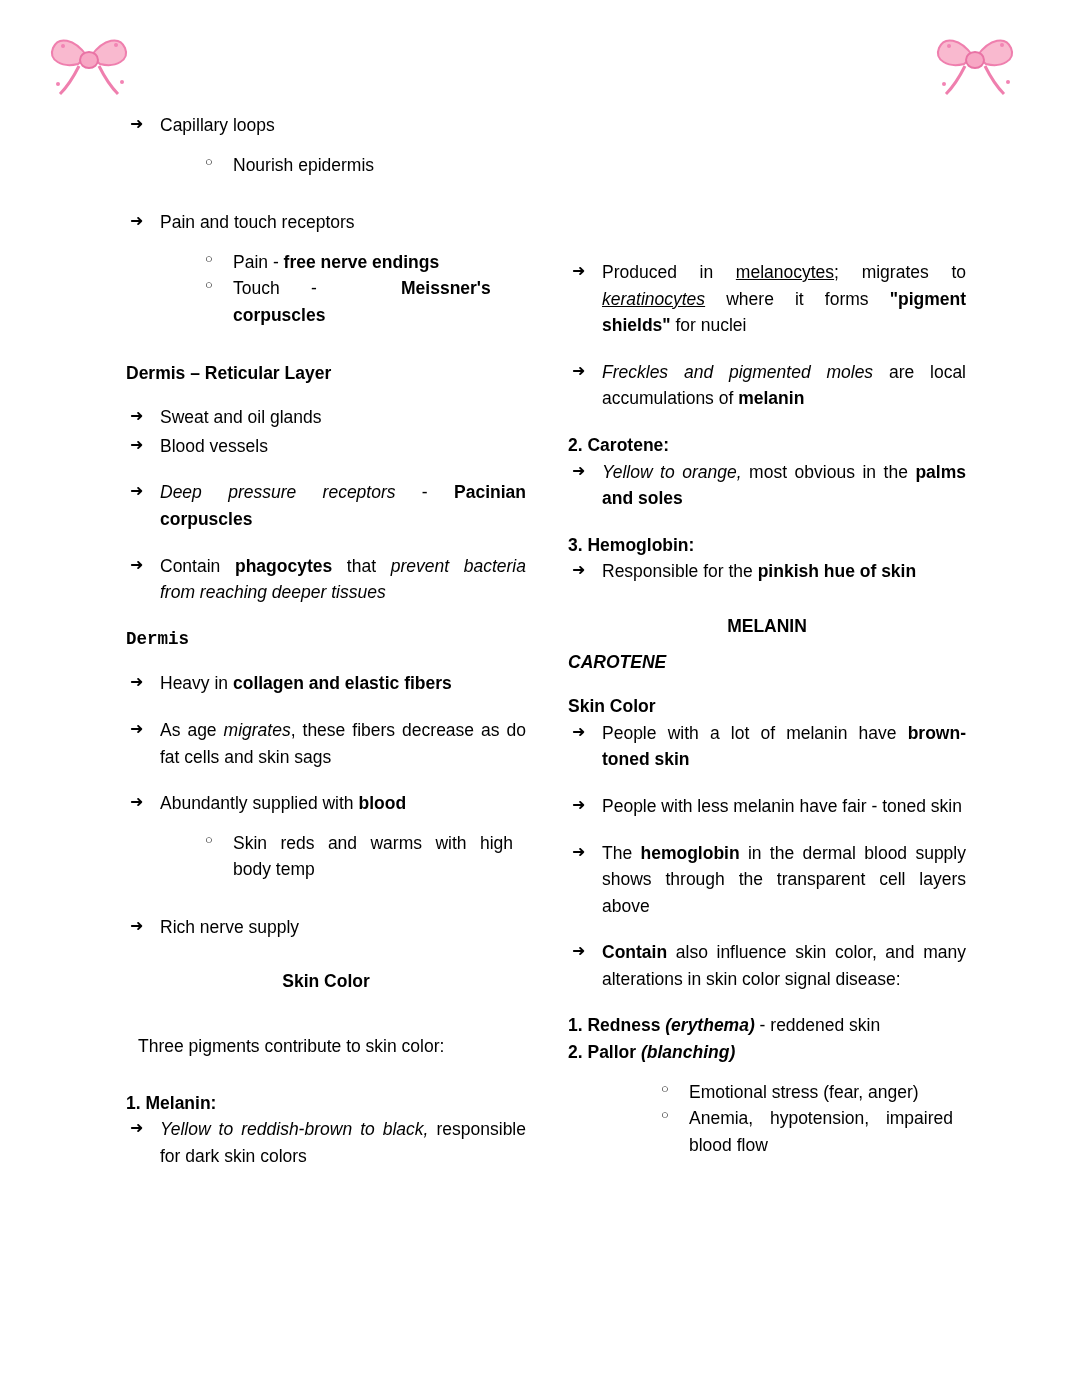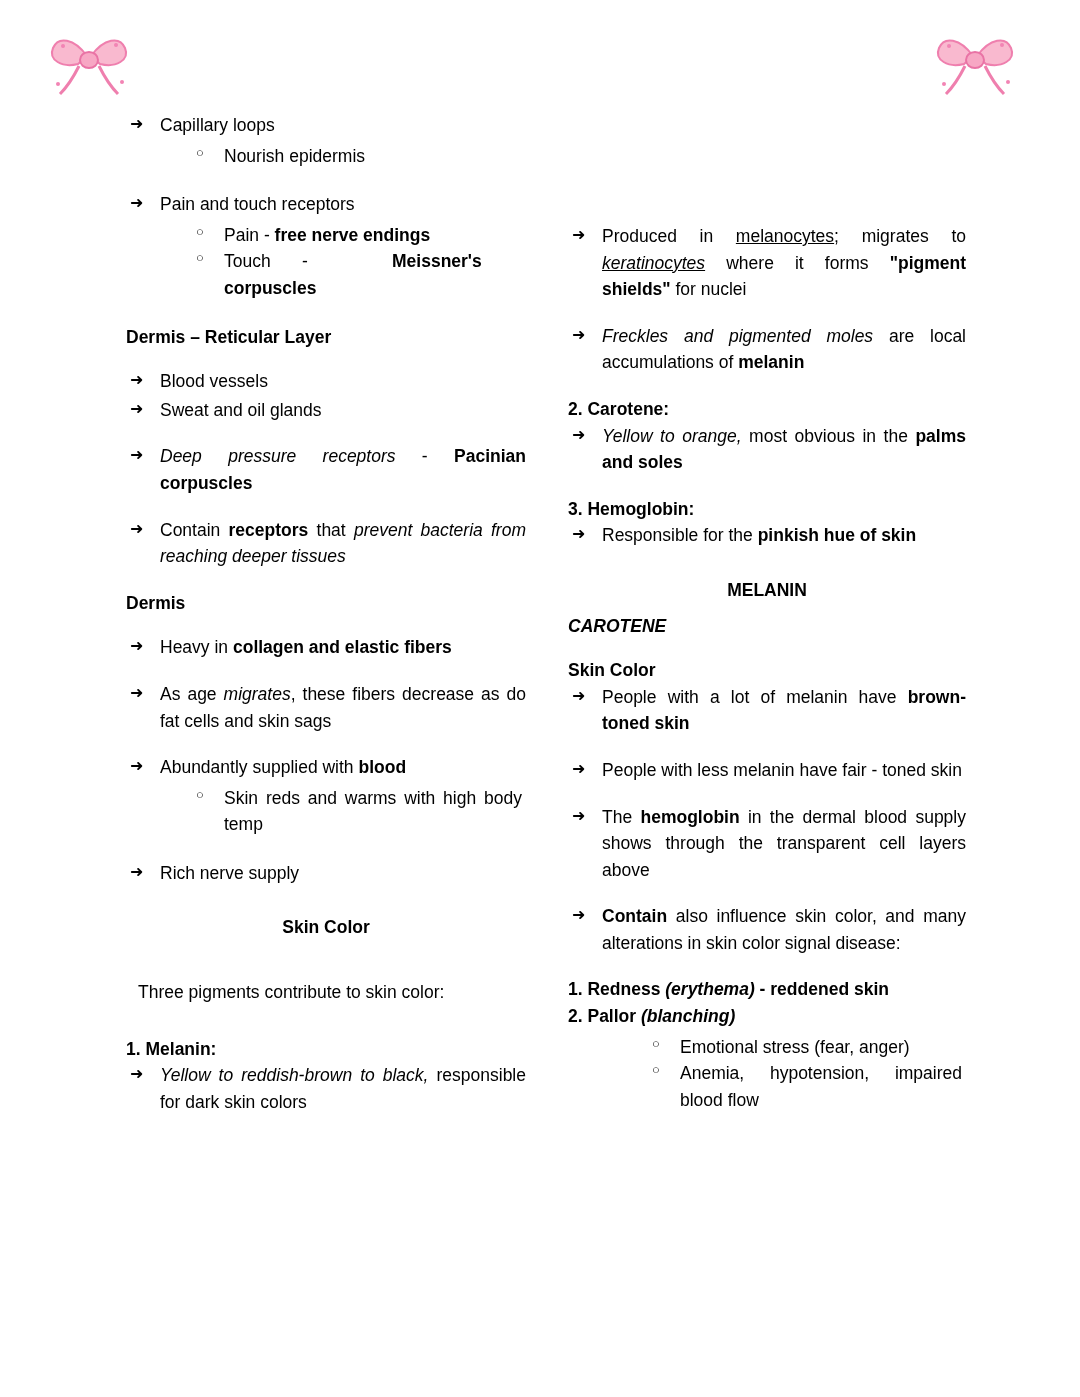--- a/index.html
+++ b/index.html
@@ -70,21 +70,21 @@
   ul.lv1 > li::before {
     content: "\279C";
     position: absolute;
     left: 4px;
     top: 0px;
     font-size: 16px;
     color: #000;
   }
   ul.lv2 {
     list-style: none;
-    margin: 4px;
+    margin: 13px;
     padding: 0 0 0 30px;
   }
   ul.lv2 > li {
     position: relative;
     padding-left: 30px;
     margin: 0;
     font-size: 17.5px;
     line-height: 1.52;
     text-align: justify;
   }
@@ -101,20 +101,21 @@
 
   .head-bi {
     font-weight: bold;
     font-size: 17.5px;
     line-height: 1.52;
   }
   .head-b {
     font-weight: bold;
     font-size: 17.5px;
     line-height: 1.52;
+    font-family: Liberation Mono, monospace;
   }
   .head-center {
     text-align: center;
     font-weight: bold;
     font-size: 17.5px;
     line-height: 1.52;
   }
   .head-caps-center {
     text-align: center;
     font-weight: bold;
@@ -125,21 +126,21 @@
     font-style: italic;
     font-weight: bold;
     font-size: 17.5px;
     line-height: 1.52;
   }
   .numitem {
     font-size: 17.5px;
     line-height: 1.52;
     font-weight: bold;
   }
-  .numitem .norm { font-weight: bold; }
+  .numitem .norm { font-weight: normal; }
   b { font-weight: bold; }
   i { }
   u { text-decoration: underline; }
   .just { text-align: justify; }
 </style>
 </head>
 <body>
 
 <div class="page">
 
@@ -207,40 +208,40 @@
       </ul>
 
       <div class="gap"></div>
 
       <div class="head-bi">Dermis – Reticular Layer</div>
 
       <div class="gap"></div>
 
       <ul class="lv1">
         <li>
+          <span>Sweat and oil glands</span>
+        </li>
+        <li>
           <span>Blood vessels</span>
         </li>
-        <li>
-          <span>Sweat and oil glands</span>
-        </li>
       </ul>
 
       <div class="gap"></div>
 
       <ul class="lv1">
         <li>
           <i>Deep pressure receptors</i><span> - </span><b>Pacinian corpuscles</b>
         </li>
       </ul>
 
       <div class="gap"></div>
 
       <ul class="lv1">
         <li>
-          <span>Contain </span><b>receptors</b><span> that </span><i>prevent bacteria from reaching deeper tissues</i>
+          <span>Contain </span><b>phagocytes</b><span> that </span><i>prevent bacteria from reaching deeper tissues</i>
         </li>
       </ul>
 
       <div class="gap"></div>
 
       <div class="head-b">Dermis</div>
 
       <div class="gap"></div>
 
       <ul class="lv1">

